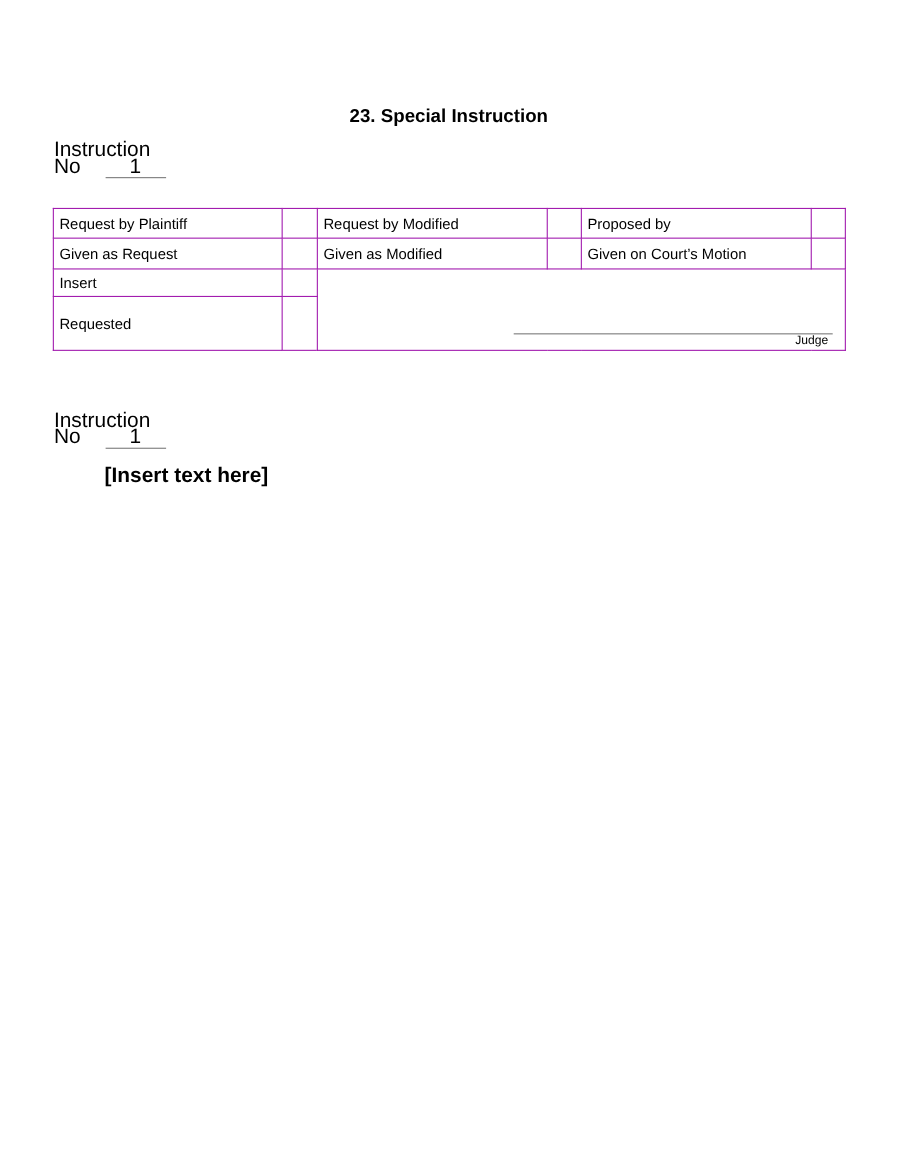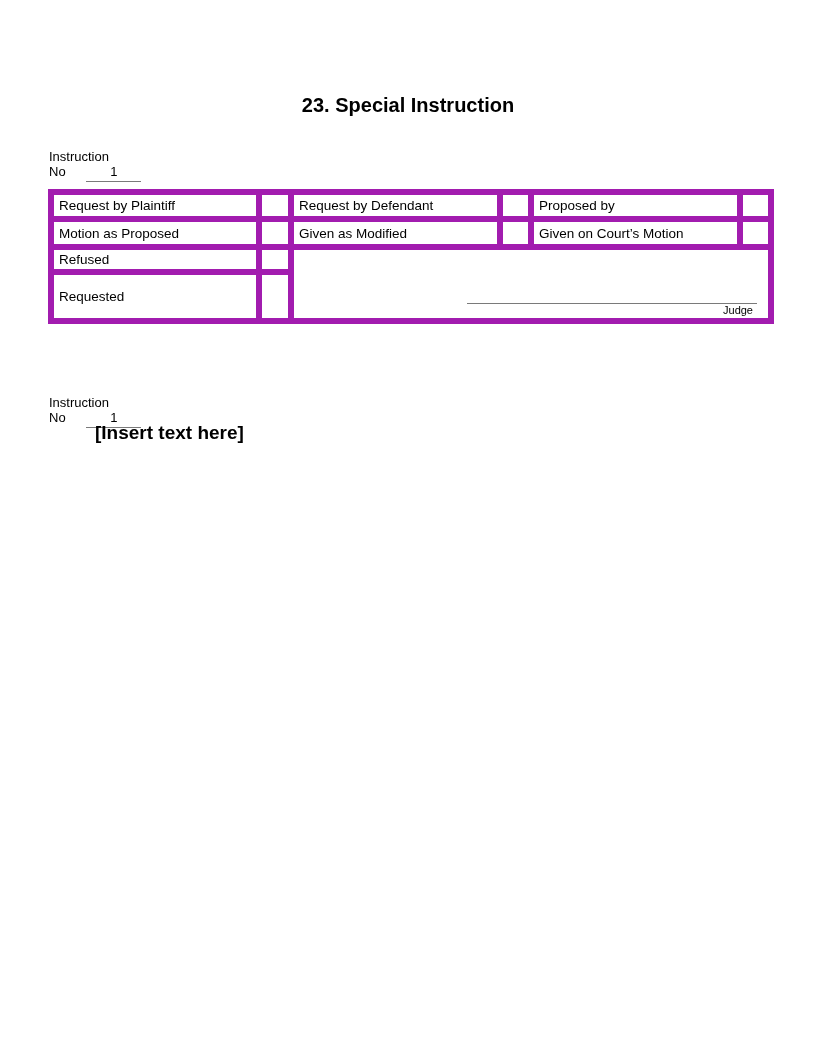--- a/index.html
+++ b/index.html
@@ -8,29 +8,28 @@
     width: 816px; height: 1056px;
     position: relative;
     font-family: "Liberation Sans", "DejaVu Sans", sans-serif;
     color: #000000;
     overflow: hidden;
   }
   .doc-title {
     position: absolute;
     top: 96px; left: 0; width: 816px;
     text-align: center;
-    font-size: 20px; font-weight: bold;
+    font-size: 17px; font-weight: bold;
     line-height: 19px;
   }
   .inst-block {
     position: absolute;
     left: 49px;
-    font-size: 13px;
+    font-size: 19px;
     line-height: 15px;
-    margin-top: 20px;
   }
   .inst-block .no-row { white-space: nowrap; }
   .num-field {
     display: inline-block;
     width: 55px;
     margin-left: 17px;
     text-align: center;
     border-bottom: 1px solid #7a7a7a;
     padding-bottom: 2px;
   }
@@ -38,21 +37,21 @@
   #inst-block-2 { top: 375px; }
 
   table.form-table {
     position: absolute;
     left: 48px; top: 189px;
     width: 720px;
     border-collapse: collapse;
     table-layout: fixed;
   }
   table.form-table td {
-    border: 6px solid #a21caf;
+    border: 1px solid #a21caf;
     font-size: 13.5px;
     padding: 0 0 0 5px;
     vertical-align: middle;
     overflow: hidden;
     white-space: nowrap;
   }
   tr.r1 { height: 27px; }
   tr.r2 { height: 28px; }
   tr.r3 { height: 25px; }
   tr.r4 { height: 49px; }
@@ -98,35 +97,35 @@
       <col style="width:32px">
     <col style="width:209px">
       <col style="width:31px">
     <col style="width:209px">
       <col style="width:31px">
   </colgroup>
   <tbody>
       <tr class="r1">
     <td>Request by Plaintiff</td>
     <td></td>
-    <td>Request by Defendant</td>
+    <td>Request by Modified</td>
     <td></td>
     <td>Proposed by</td>
     <td></td>
   </tr>
   <tr class="r2">
-    <td>Motion as Proposed</td>
+    <td>Given as Request</td>
     <td></td>
     <td>Given as Modified</td>
     <td></td>
     <td>Given on Court’s Motion</td>
     <td></td>
   </tr>
   <tr class="r3">
-    <td>Refused</td>
+    <td>Insert</td>
     <td></td>
     <td class="sig-cell" colspan="4" rowspan="2">
       <span class="sig-line"></span>
       <span class="judge-label">Judge</span>
     </td>
   </tr>
   <tr class="r4">
     <td>Requested</td>
     <td></td>
   </tr>

